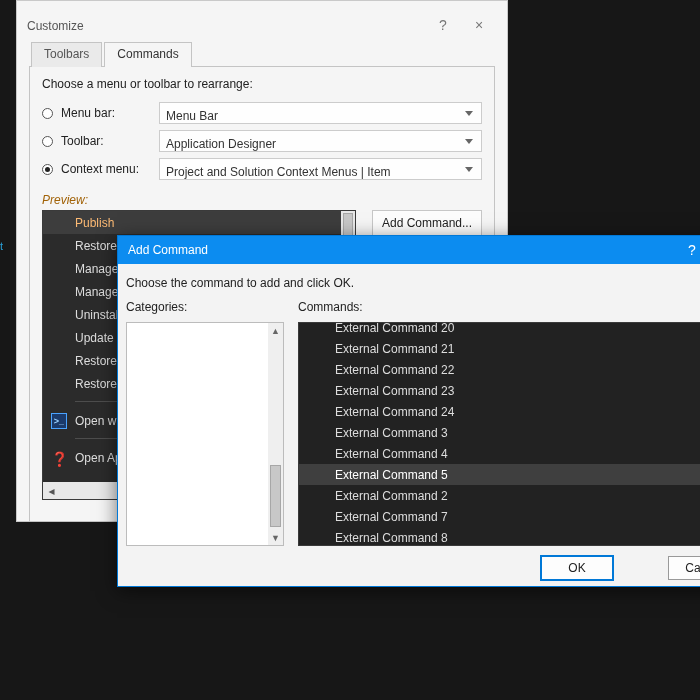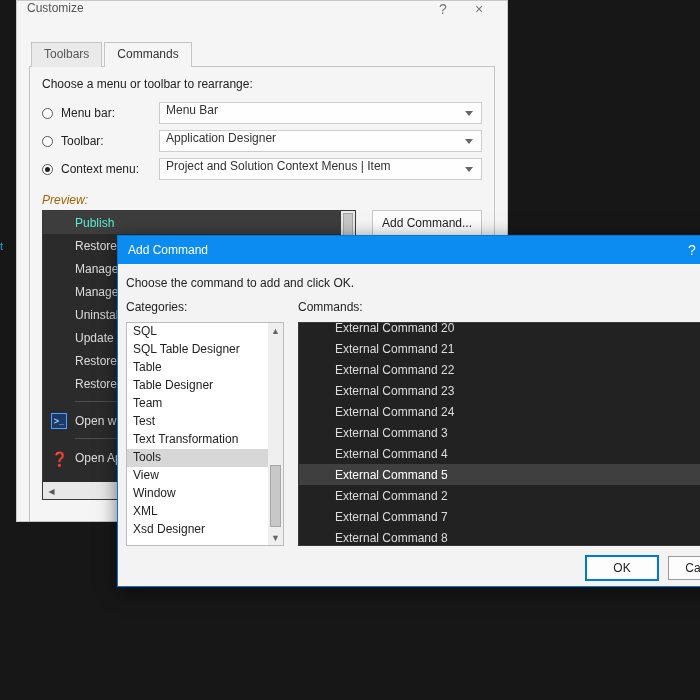--- a/index.html
+++ b/index.html
@@ -4,21 +4,21 @@
 <style>
   * { box-sizing: border-box; font-family: "Segoe UI", Tahoma, sans-serif; font-size: 12px; }
   body { margin: 0; width: 700px; height: 700px; background: #171717; position: relative; overflow: hidden; }
 
   
   .dlg-customize {
     position: absolute; left: 16px; top: 0; width: 492px; height: 522px;
     background: #f5f5f5; border: 1px solid #c9c9c9;
   }
   .dlg-cust-title {
-    height: 32px; display: flex; align-items: flex-start; padding: 0 10px;
+    height: 32px; display: flex; align-items: flex-end; padding: 0 10px;
     color: #555; background: #f5f5f5;
   }
   .dlg-cust-title .title { flex: 1; }
   .dlg-cust-title .tbtn { width: 36px; text-align: center; color: #777; font-size: 14px; }
   .dlg-cust-body { padding: 8px 12px; }
 
   .tabs { display: flex; gap: 2px; margin-left: 2px; }
   .tab {
     padding: 4px 12px 6px; border: 1px solid #c4c4c4; border-bottom: none;
     background: #f5f5f5; color: #333; position: relative; top: 1px;
@@ -35,41 +35,41 @@
   .radio {
     width: 11px; height: 11px; border: 1px solid #555; border-radius: 50%;
     display: inline-flex; align-items: center; justify-content: center; background: #fff;
   }
   .radio.checked::after {
     content: ""; width: 5px; height: 5px; background: #222; border-radius: 50%;
   }
   .optlabel { width: 90px; color: #222; }
   .combo {
     flex: 1; height: 22px; background: #fefefe; border: 1px solid #ccc;
-    display: flex; align-items: flex-start; padding: 0 6px; color: #333; position: relative;
+    display: flex; align-items: flex-end; padding: 0 6px; color: #333; position: relative;
   }
   .combo::after {
     content: ""; position: absolute; right: 8px; top: 8px;
     border-left: 4px solid transparent; border-right: 4px solid transparent;
     border-top: 5px solid #666;
   }
 
   .preview-label { margin: 10px 0 3px; color: #a16207; font-style: italic; }
 
   .preview-area { display: flex; gap: 16px; }
   .preview-list {
     width: 328px; height: 290px; border: 1px solid #3a3a3a; background: #2b2b2b;
     overflow: hidden; position: relative;
   }
   .preview-list .items { position: absolute; left: 0; top: 0; right: 14px; }
   .preview-item {
     height: 23px; display: flex; align-items: center; color: #ddd;
     padding-left: 32px; position: relative;
   }
-  .preview-item.sel { background: #3d3d3d; color: #5eead4; text-align: right; }
+  .preview-item.sel { background: #3d3d3d; color: #fdba74; text-align: right; }
   .preview-item.sep { height: 14px; }
   .preview-item.sep::after {
     content: ""; position: absolute; left: 32px; right: 10px; top: 6px;
     height: 1px; background: #4d4d4d;
   }
   .ico-ps {
     position: absolute; left: 8px; width: 16px; height: 16px; background: #1b3a6a;
     border: 1px solid #4aa3ff; display:flex; align-items:center; justify-content:center;
     color:#9cd4ff; font-size:9px; font-weight:bold;
   }
@@ -146,21 +146,21 @@
   .cmd-scroll::before {
     content:""; position:absolute; left:2px; right:2px; top:70px; height:34px;
     background:#c8c8c8; border:1px solid #a7a7a7;
   }
   .cmd-scroll .sa { position:absolute; left:0; width:15px; height:15px; display:flex; align-items:center; justify-content:center; color:#666; font-size:9px;}
   .cmd-scroll .sa.up { top:0; } .cmd-scroll .sa.down { bottom:0; }
 
   .dlg-add-footer { display:flex; justify-content:flex-end; gap:10px; padding: 10px 14px 0; }
   .footbtn {
     width: 72px; height: 24px; border:1px solid #999; background:#fdfdfd; color:#222;
-    display:flex; align-items:center; justify-content:center;
+    display:flex; align-items:center; justify-content:center;margin-left:45px;
   }
   .footbtn.primary { border:1px solid #0078d7; outline:1px solid #0078d7; }
 
   
   .edge-hint { position:absolute; left:0; top:240px; color:#2aa0d8; font-size:11px; }
 
   
   .bg-scroll {
     position:absolute; right:52px; top:342px; width:14px; height:116px; background:#2f2f2f;
   }
@@ -249,34 +249,20 @@
     <span class="title">Add Command</span>
     <span class="tbtn">?</span>
     <span class="tbtn close">×</span>
   </div>
   <div class="dlg-add-body">
     <div class="add-intro">Choose the command to add and click OK.</div>
     <div class="cols">
       <div class="col-cat">
         <div class="col-label">Categories:</div>
         <div class="cat-list">
-          <div class="cat-items" id="cat-items">
-              <div class="cat-item">SQL</div>
-              <div class="cat-item">SQL Table Designer</div>
-              <div class="cat-item">Table</div>
-              <div class="cat-item">Table Designer</div>
-              <div class="cat-item">Team</div>
-              <div class="cat-item">Test</div>
-              <div class="cat-item">Text Transformation</div>
-              <div class="cat-item sel">Tools</div>
-              <div class="cat-item">View</div>
-              <div class="cat-item">Window</div>
-              <div class="cat-item">XML</div>
-              <div class="cat-item">Xsd Designer</div>
-            </div>
           <div class="cat-scroll">
             <span class="sa up">▲</span>
             <span class="sa down">▼</span>
           </div>
         </div>
       </div>
       <div class="col-cmd">
         <div class="col-label">Commands:</div>
         <div class="cmd-list">
           <div class="cmd-items" id="cmd-items">

